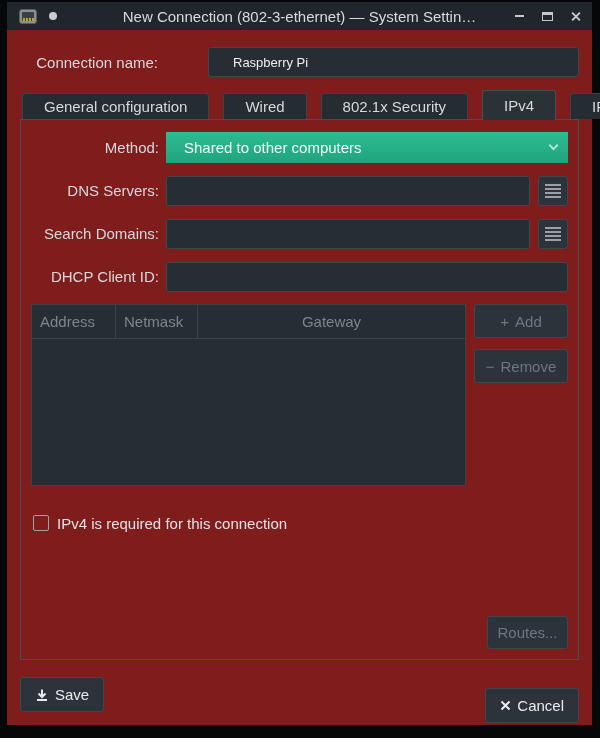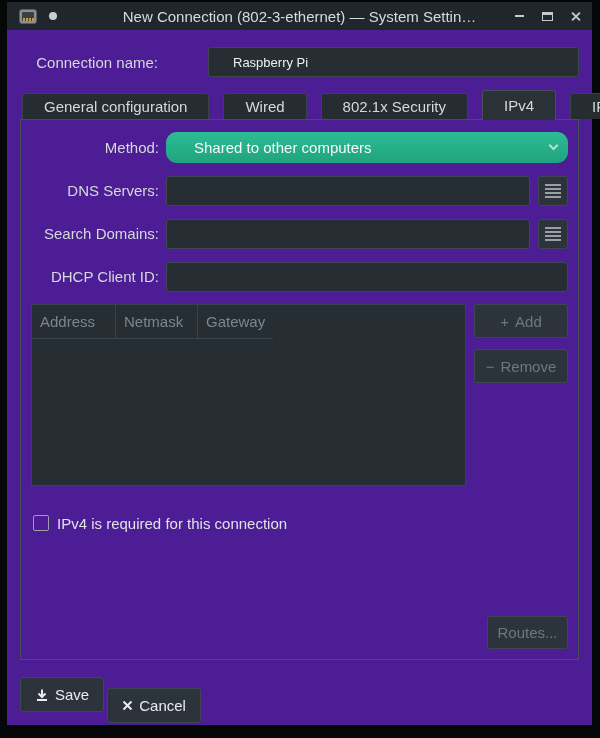--- a/index.html
+++ b/index.html
@@ -7,21 +7,21 @@
   body {
     background:#060708;
     font-family:"Liberation Sans", sans-serif;
     font-size:15px;
     color:#dfe3e5;
     position:relative;
     overflow:hidden;
   }
   .window {
     position:absolute; left:7px; top:2px; width:585px; height:723px;
-    background:#4c1d95;
+    background:#7f1d1d;
     display:flex; flex-direction:column;
   }
   
   .titlebar {
     height:28px; background:#20262c;
     display:flex; align-items:center;
     padding:0 8px; flex:none; position:relative;
   }
   .win-icon { width:18px; height:15px; margin-left:4px; flex:none; }
   .app-dot {
@@ -68,23 +68,23 @@
 
   
   .frame {
     border:1px solid #474f56; padding:12px 10px 10px 10px;
     display:flex; flex-direction:column; flex:none;
   }
   .frame .row { margin-bottom:12px; height:31px; }
   .frame .row-label { width:128px; }
 
   .combo {
-    flex:1; height:31px; border-radius:11px;
+    flex:1; height:31px; border-radius:0;
     background:linear-gradient(#2dbc93,#20a37e);
-    display:flex; align-items:center; padding:0 28px;
+    display:flex; align-items:center; padding:0 18px;
     color:#f4fbf9; position:relative;
   }
   .combo-chevron {
     position:absolute; right:11px; top:10px; width:7px; height:7px;
     border-right:2px solid rgba(255,255,255,.65);
     border-bottom:2px solid rgba(255,255,255,.65);
     transform:rotate(45deg); margin-top:0;
   }
   .list-btn {
     width:30px; height:30px; margin-left:8px; flex:none;
@@ -93,21 +93,21 @@
   }
   .list-glyph {
     width:16px; height:14px;
     background:repeating-linear-gradient(#9aa0a4 0 2px, transparent 2px 4px);
   }
 
   
   .table-area { display:flex; align-items:flex-start; margin-bottom:0; }
   .addr-table {
     width:435px; height:182px; border:1px solid #3a424a;
-    display:flex; flex-direction:row; flex:none; background:#262d33;
+    display:flex; flex-direction:column; flex:none; background:#262d33;
   }
   .addr-head { display:flex; height:34px; border-bottom:1px solid #3a424a; color:#7d868d; }
   .addr-head .hcell { display:flex; align-items:center; padding:0 8px; border-right:1px solid #3a424a; }
   .hcell.c-address { width:84px; }
   .hcell.c-netmask { width:82px; }
   .hcell.c-gateway { flex:1; justify-content:center; border-right:none; }
   .addr-body { flex:1; }
 
   .table-btns { display:flex; flex-direction:column; margin-left:8px; width:94px; flex:none; }
   .btn {
@@ -123,21 +123,21 @@
   .checkbox {
     width:16px; height:16px; border:1px solid #9aa1a7; border-radius:2px;
     margin-left:2px; margin-right:8px; background:transparent; flex:none;
   }
   .check-label { color:#dfe3e5; }
 
   .routes-row { margin-top:83px; display:flex; justify-content:flex-end; }
   .routes-btn { width:81px; height:33px; }
 
   
-  .footer { margin-top:17px; display:flex; justify-content:flex-start; gap:3px; padding-right:0; }
+  .footer { margin-top:17px; display:flex; justify-content:space-between; gap:3px; padding-right:0; }
   .footer .btn { height:35px; padding:0 14px; }
   .icon-svg { display:block; }
 </style>
 </head>
 <body>
 
 <div class="window">
 
   <div class="titlebar">
     <svg class="win-icon" viewBox="0 0 18 15">

